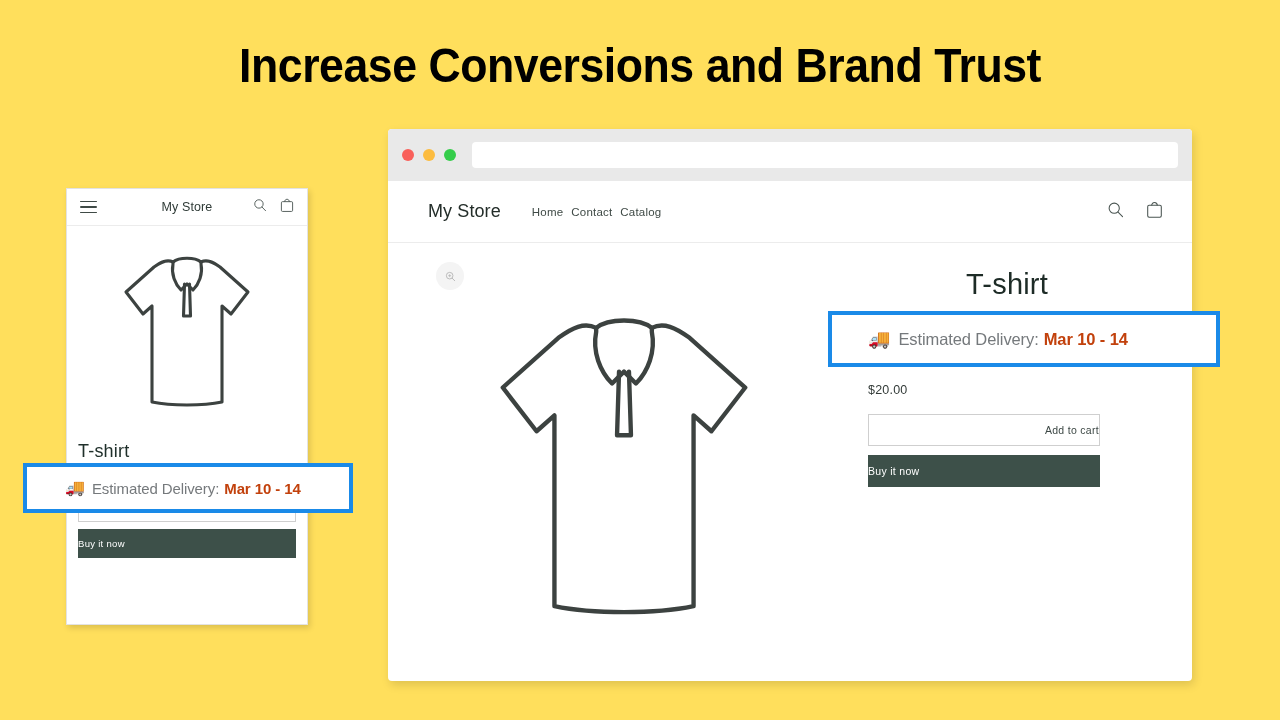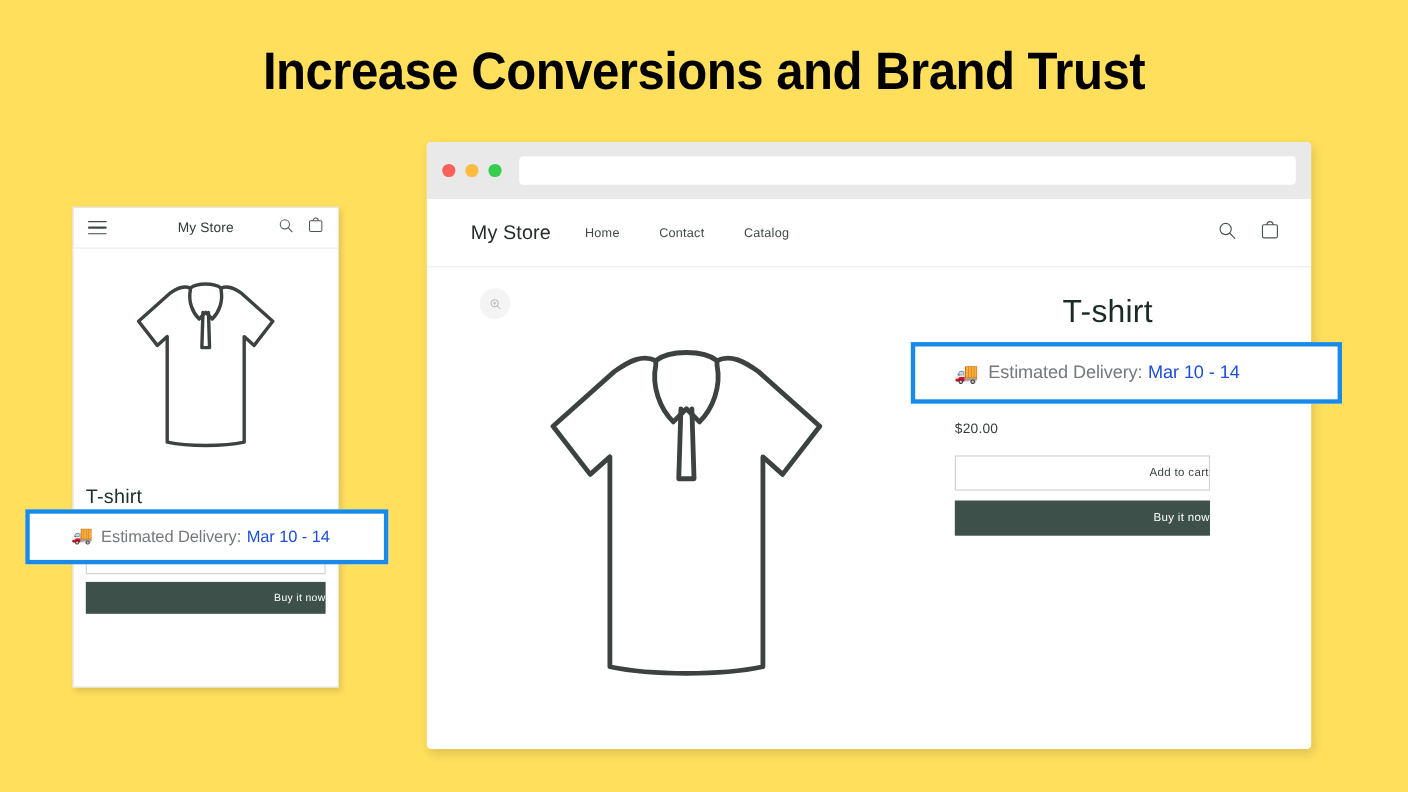--- a/index.html
+++ b/index.html
@@ -122,21 +122,21 @@
     padding: 8px 0;
     font-family: "Liberation Sans", sans-serif;
   }
   .btn-buy {
     display: block;
     width: 100%;
     box-sizing: border-box;
     background: #3d5049;
     border: none;
     color: #ffffff;
-    text-align: right;
+    text-align: left;
     font-size: 9.5px;
     letter-spacing: 0.3px;
     padding: 9px 0;
     margin-top: 7px;
     font-family: "Liberation Sans", sans-serif;
   }
 
   
   .delivery-badge {
     background: #ffffff;
@@ -172,22 +172,22 @@
   .badge-desktop .truck-emoji { font-size: 18px; margin-right: 8px; }
   .badge-label {
     font-size: 15px;
     color: #75797c;
     letter-spacing: -0.1px;
     text-align: center;
   }
   .badge-desktop .badge-label { font-size: 16.5px; }
   .badge-date {
     font-size: 15px;
-    font-weight: normal;
-    color: #1d4ed8;
+    font-weight: bold;
+    color: #c2410c;
     margin-left: 5px;
     letter-spacing: -0.1px;
   }
   .badge-desktop .badge-date { font-size: 16.5px; }
 
   
   .browser {
     position: absolute;
     left: 388px;
     top: 129px;
@@ -226,21 +226,21 @@
     box-sizing: border-box;
     border-bottom: 1px solid #ececec;
     background: #fff;
   }
   .d-store-name {
     font-size: 18px;
     color: #232d29;
     margin-right: 31px;
     letter-spacing: 0.1px;
   }
-  .d-links { display: flex; gap: 36px; }
+  .d-links { display: flex; gap: 8px; }
   .d-link {
     font-size: 11.5px;
     color: #3f4a46;
     letter-spacing: 0.2px;
   }
   .d-nav-icons {
     margin-left: auto;
     display: flex;
     align-items: center;
     gap: 22px;

